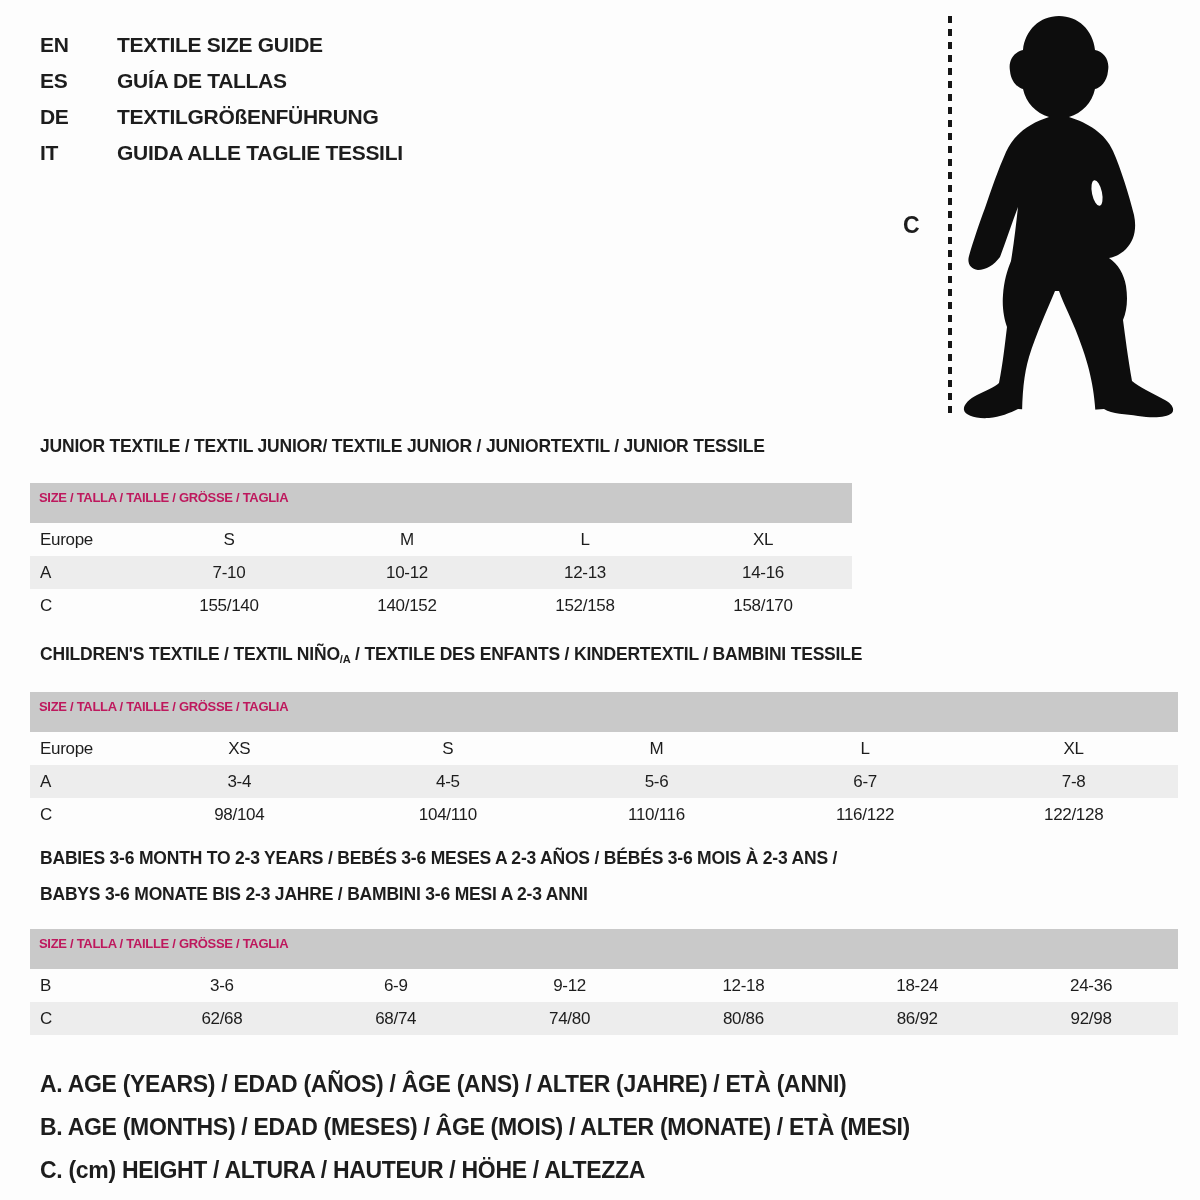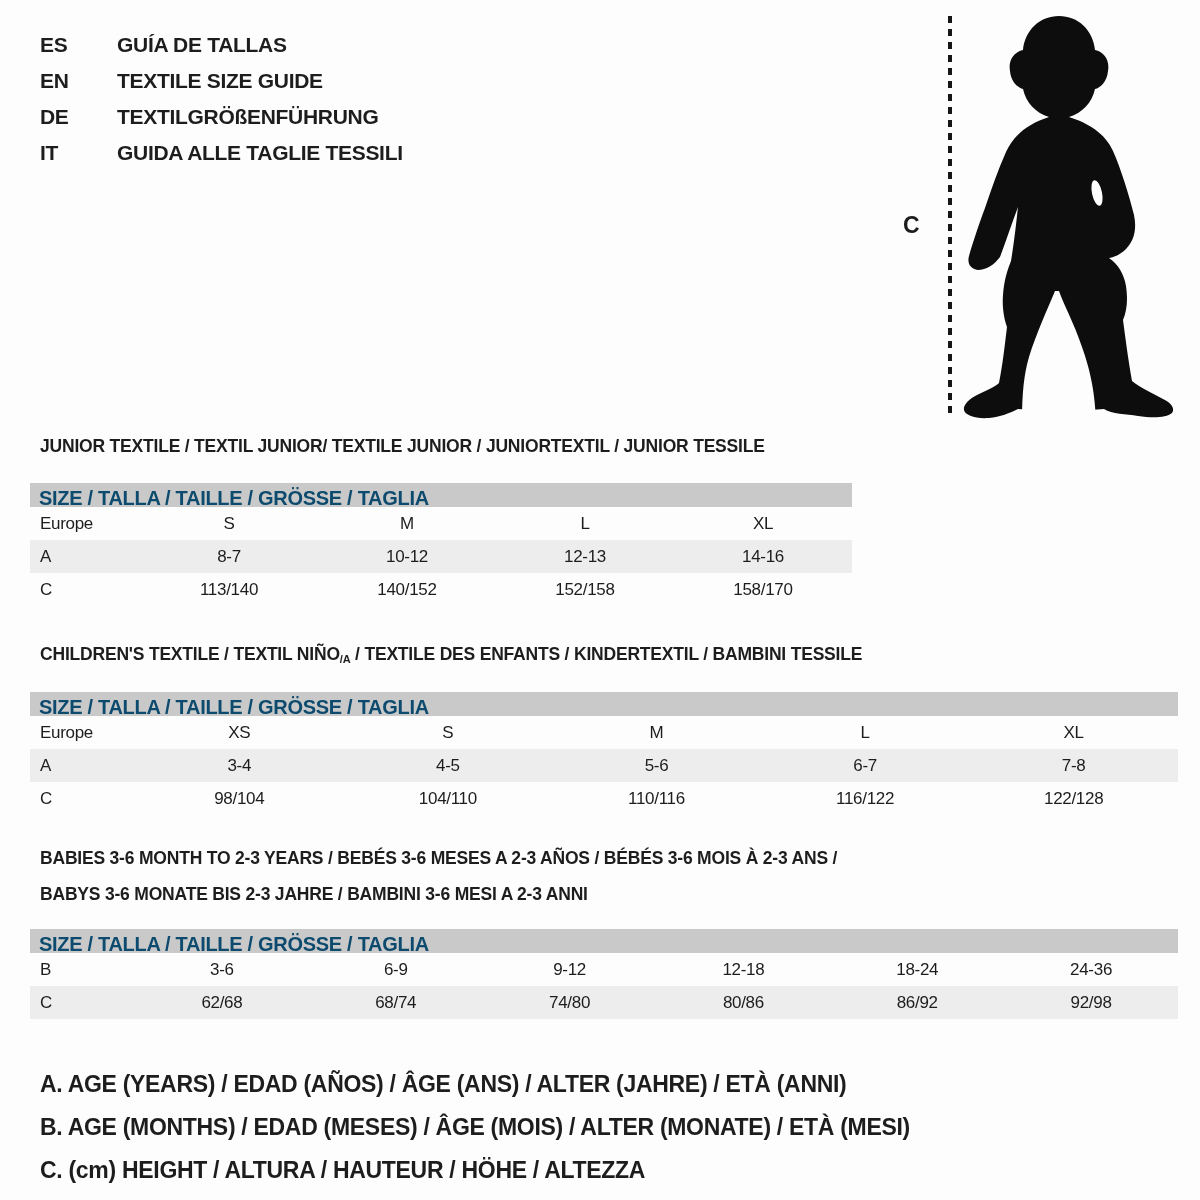--- a/index.html
+++ b/index.html
@@ -25,47 +25,47 @@
   .measure-label{left:903px;top:212px;font-size:23px;font-weight:700;}
   .silhouette{left:956px;top:12px;}
 
   
   .sec-title{font-size:17.5px;font-weight:700;white-space:nowrap;letter-spacing:-0.2px;}
   .sec-title sub{font-size:11px;vertical-align:-3px;}
 
   
   .size-table{left:30px;}
   .size-bar{
-    height:24px;line-height:30px;background:#c9c9c9;color:#0c4a6e;
-    padding-left:9px;font-weight:700;font-size:20px;
+    height:40px;line-height:30px;background:#c9c9c9;color:#be185d;
+    padding-left:9px;font-weight:700;font-size:13px;
   }
   .trow{display:flex;height:33px;align-items:center;font-size:17px;}
   .trow .lbl{padding-left:10px;box-sizing:border-box;}
   .t-junior{width:822px;}
   .t-junior .lbl{width:110px;}
   .t-wide{width:1148px;}
   .t-wide .lbl{width:105px;}
   .cell{flex:1;text-align:center;}
   .stripe{background:#ededed;}
 
   
   .legend{left:40px;top:1071px;}
   .legend-line{font-size:23px;font-weight:700;margin-bottom:16px;white-space:nowrap;}
 </style>
 </head>
 <body>
 
 <div class="abs lang-list">
   <div class="lang-row">
+    <span class="lang-code">EN</span>
+    <span class="lang-title">TEXTILE SIZE GUIDE</span>
+  </div>
+  <div class="lang-row">
     <span class="lang-code">ES</span>
     <span class="lang-title">GUÍA DE TALLAS</span>
-  </div>
-  <div class="lang-row">
-    <span class="lang-code">EN</span>
-    <span class="lang-title">TEXTILE SIZE GUIDE</span>
   </div>
   <div class="lang-row">
     <span class="lang-code">DE</span>
     <span class="lang-title">TEXTILGRÖßENFÜHRUNG</span>
   </div>
   <div class="lang-row">
     <span class="lang-code">IT</span>
     <span class="lang-title">GUIDA ALLE TAGLIE TESSILI</span>
   </div>
 </div>
@@ -122,28 +122,28 @@
   <div class="size-bar">SIZE / TALLA / TAILLE / GRÖSSE / TAGLIA</div>
   <div class="trow">
     <div class="lbl">Europe</div>
     <div class="cell">S</div>
     <div class="cell">M</div>
     <div class="cell">L</div>
     <div class="cell">XL</div>
   </div>
   <div class="trow stripe">
     <div class="lbl">A</div>
-    <div class="cell">8-7</div>
+    <div class="cell">7-10</div>
     <div class="cell">10-12</div>
     <div class="cell">12-13</div>
     <div class="cell">14-16</div>
   </div>
   <div class="trow">
     <div class="lbl">C</div>
-    <div class="cell">113/140</div>
+    <div class="cell">155/140</div>
     <div class="cell">140/152</div>
     <div class="cell">152/158</div>
     <div class="cell">158/170</div>
   </div>
 </div>
 
 <div class="abs sec-title" style="left:40px;top:644px;"><span>CHILDREN'S TEXTILE / TEXTIL NIÑO</span><sub>/A</sub><span> / TEXTILE DES ENFANTS / KINDERTEXTIL / BAMBINI TESSILE</span></div>
 <div class="abs size-table t-wide" style="top:692px;">
   <div class="size-bar">SIZE / TALLA / TAILLE / GRÖSSE / TAGLIA</div>
   <div class="trow">

